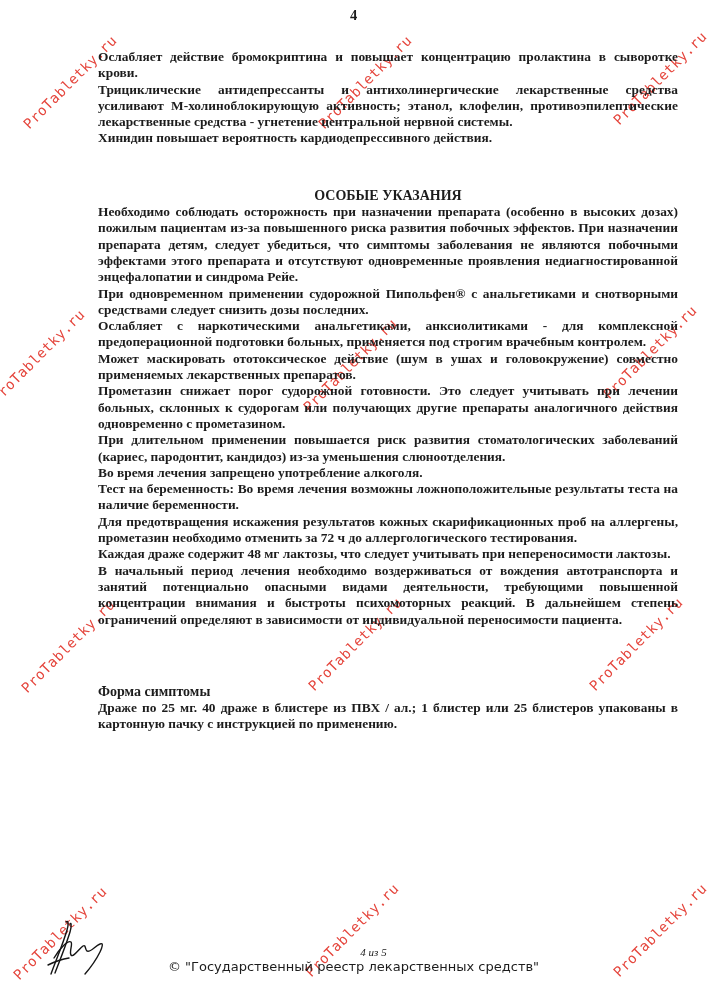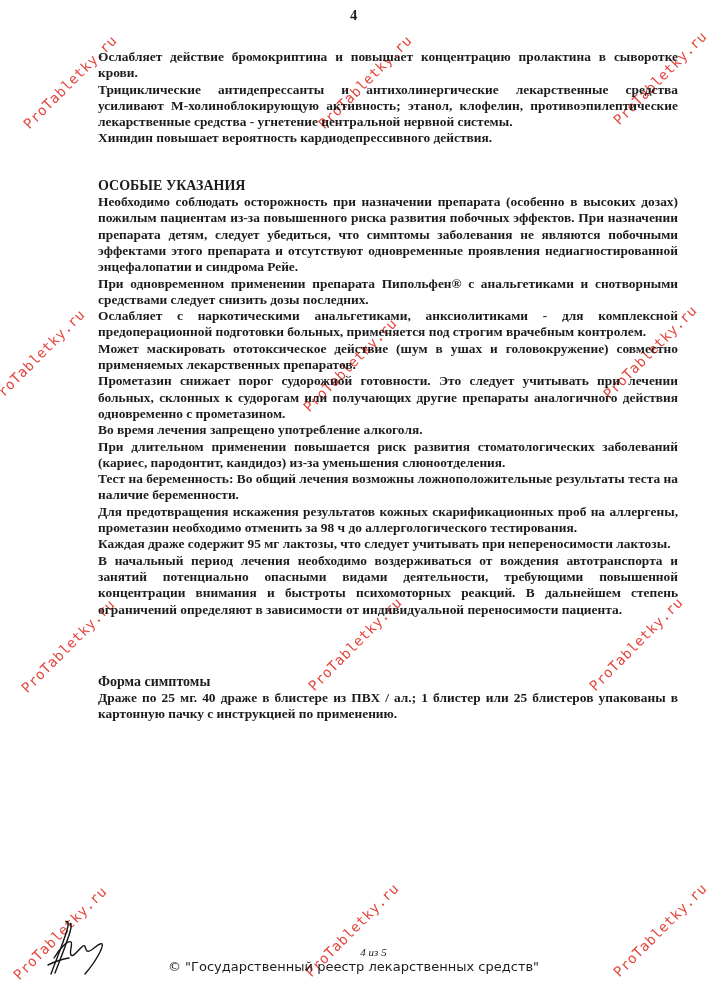--- a/index.html
+++ b/index.html
@@ -33,21 +33,21 @@
     line-height:16.3px;
     text-align:justify;
     font-weight:bold;
   }
   .heading{
     margin:0;
     font-size:14px;
     font-weight:bold;
     line-height:16.3px;
   }
-  .gap-special{margin-top:31px;}
+  .gap-special{margin-top:41px;text-align:center;}
   .gap-forma{margin-top:56px;}
   .footer-pageinfo{
     position:absolute;top:946px;left:0;width:100%;z-index:2;
     text-align:center;font-style:italic;font-size:11px;line-height:12px;
   }
   .footer-pageinfo span{margin-left:40px;}
   .footer-copyright{
     position:absolute;top:958px;left:0;width:100%;z-index:2;
     text-align:center;
     font-family:"DejaVu Sans", sans-serif;
@@ -89,39 +89,39 @@
 
       <p class="para">Хинидин повышает вероятность кардиодепрессивного действия.</p>
     </div>
 
     <h2 class="heading gap-special">ОСОБЫЕ УКАЗАНИЯ</h2>
 
     <div>
 
       <p class="para">Необходимо соблюдать осторожность при назначении препарата (особенно в высоких дозах) пожилым пациентам из-за повышенного риска развития побочных эффектов. При назначении препарата детям, следует убедиться, что симптомы заболевания не являются побочными эффектами этого препарата и отсутствуют одновременные проявления недиагностированной энцефалопатии и синдрома Рейе.</p>
 
-      <p class="para">При одновременном применении препарата Пипольфен® с анальгетиками и снотворными средствами следует снизить дозы последних.</p>
+      <p class="para">При одновременном применении судорожной Пипольфен® с анальгетиками и снотворными средствами следует снизить дозы последних.</p>
 
       <p class="para">Ослабляет с наркотическими анальгетиками, анксиолитиками - для комплексной предоперационной подготовки больных, применяется под строгим врачебным контролем.</p>
 
       <p class="para">Может маскировать ототоксическое действие (шум в ушах и головокружение) совместно применяемых лекарственных препаратов.</p>
 
       <p class="para">Прометазин снижает порог судорожной готовности. Это следует учитывать при лечении больных, склонных к судорогам или получающих другие препараты аналогичного действия одновременно с прометазином.</p>
 
 
+      <p class="para">При длительном применении повышается риск развития стоматологических заболеваний (кариес, пародонтит, кандидоз) из-за уменьшения слюноотделения.</p>
+
       <p class="para">Во время лечения запрещено употребление алкоголя.</p>
 
-      <p class="para">При длительном применении повышается риск развития стоматологических заболеваний (кариес, пародонтит, кандидоз) из-за уменьшения слюноотделения.</p>
-
-      <p class="para">Тест на беременность: Во общий лечения возможны ложноположительные результаты теста на наличие беременности.</p>
+      <p class="para">Тест на беременность: Во время лечения возможны ложноположительные результаты теста на наличие беременности.</p>
 
 
-      <p class="para">Для предотвращения искажения результатов кожных скарификационных проб на аллергены, прометазин необходимо отменить за 98 ч до аллергологического тестирования.</p>
+      <p class="para">Для предотвращения искажения результатов кожных скарификационных проб на аллергены, прометазин необходимо отменить за 72 ч до аллергологического тестирования.</p>
 
-      <p class="para">Каждая драже содержит 95 мг лактозы, что следует учитывать при непереносимости лактозы.</p>
+      <p class="para">Каждая драже содержит 48 мг лактозы, что следует учитывать при непереносимости лактозы.</p>
 
       <p class="para">В начальный период лечения необходимо воздерживаться от вождения автотранспорта и занятий потенциально опасными видами деятельности, требующими повышенной концентрации внимания и быстроты психомоторных реакций. В дальнейшем степень ограничений определяют в зависимости от индивидуальной переносимости пациента.</p>
     </div>
 
     <h2 class="heading gap-forma">Форма симптомы</h2>
 
     <div>
       <p class="para">Драже по 25 мг. 40 драже в блистере из ПВХ / ал.; 1 блистер или 25 блистеров упакованы в картонную пачку с инструкцией по применению.</p>
     </div>
 

